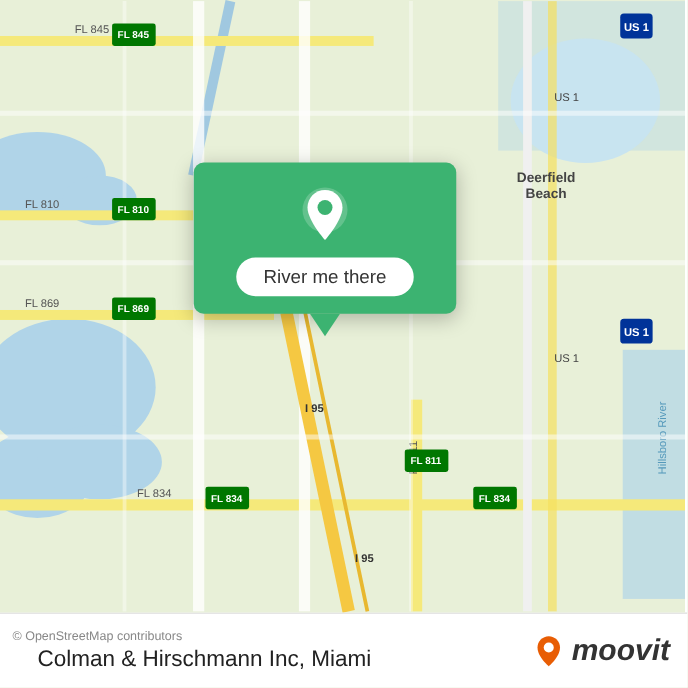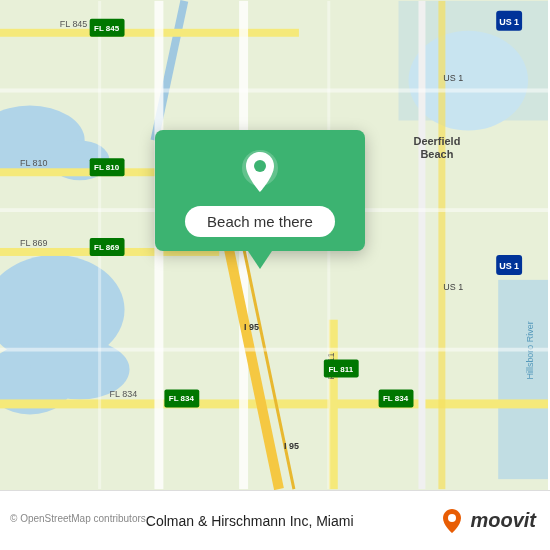--- a/index.html
+++ b/index.html
@@ -70,48 +70,49 @@
       background: white;
       display: flex;
       align-items: center;
       justify-content: space-between;
       padding: 0 14px 0 10px;
       border-top: 1px solid #ddd;
     }
 
     #bottom-bar-left {
       display: flex;
-      flex-direction: row;
+      flex-direction: column;
     }
 
     #copyright-text {
       font-size: 10px;
       color: #888;
       margin-bottom: 2px;
     }
 
     #location-name {
-      font-size: 14px;
+      font-size: 18px;
       color: #222;
       font-weight: 500;
+      margin-left: 20px;
     }
 
     #moovit-logo {
       display: flex;
       align-items: center;
       gap: 4px;
     }
 
     #moovit-pin {
       width: 28px;
       height: 28px;
     }
 
     #moovit-text {
-      font-size: 20px;
+      font-size: 24px;
       font-weight: bold;
       color: #333;
       font-style: italic;
     }
   </style>
 </head>
 <body>
 
 <div id="map-container">
   <svg id="map-svg" viewBox="0 0 550 490" xmlns="http://www.w3.org/2000/svg">
@@ -199,21 +200,21 @@
     <text x="342" y="372" fill="white" font-size="8" font-family="Arial" font-weight="bold" text-anchor="middle">FL 811</text>
   </svg>
 
   
   <div id="popup-card">
     <svg id="location-pin-icon" viewBox="0 0 48 48" xmlns="http://www.w3.org/2000/svg">
       <circle cx="24" cy="20" r="18" fill="white" opacity="0.2"></circle>
       <path d="M24 4C16.268 4 10 10.268 10 18c0 10.5 14 26 14 26s14-15.5 14-26c0-7.732-6.268-14-14-14z" fill="white"></path>
       <circle cx="24" cy="18" r="6" fill="#3cb371"></circle>
     </svg>
-    <button id="take-me-there-btn">Beach me there</button>
+    <button id="take-me-there-btn">River me there</button>
   </div>
 </div>
 
 <div id="bottom-bar">
   <div id="bottom-bar-left">
     <span id="copyright-text">© OpenStreetMap contributors</span>
     <span id="location-name">Colman &amp; Hirschmann Inc, Miami</span>
   </div>
   <div id="moovit-logo">
     <svg id="moovit-pin" viewBox="0 0 28 28" xmlns="http://www.w3.org/2000/svg">

